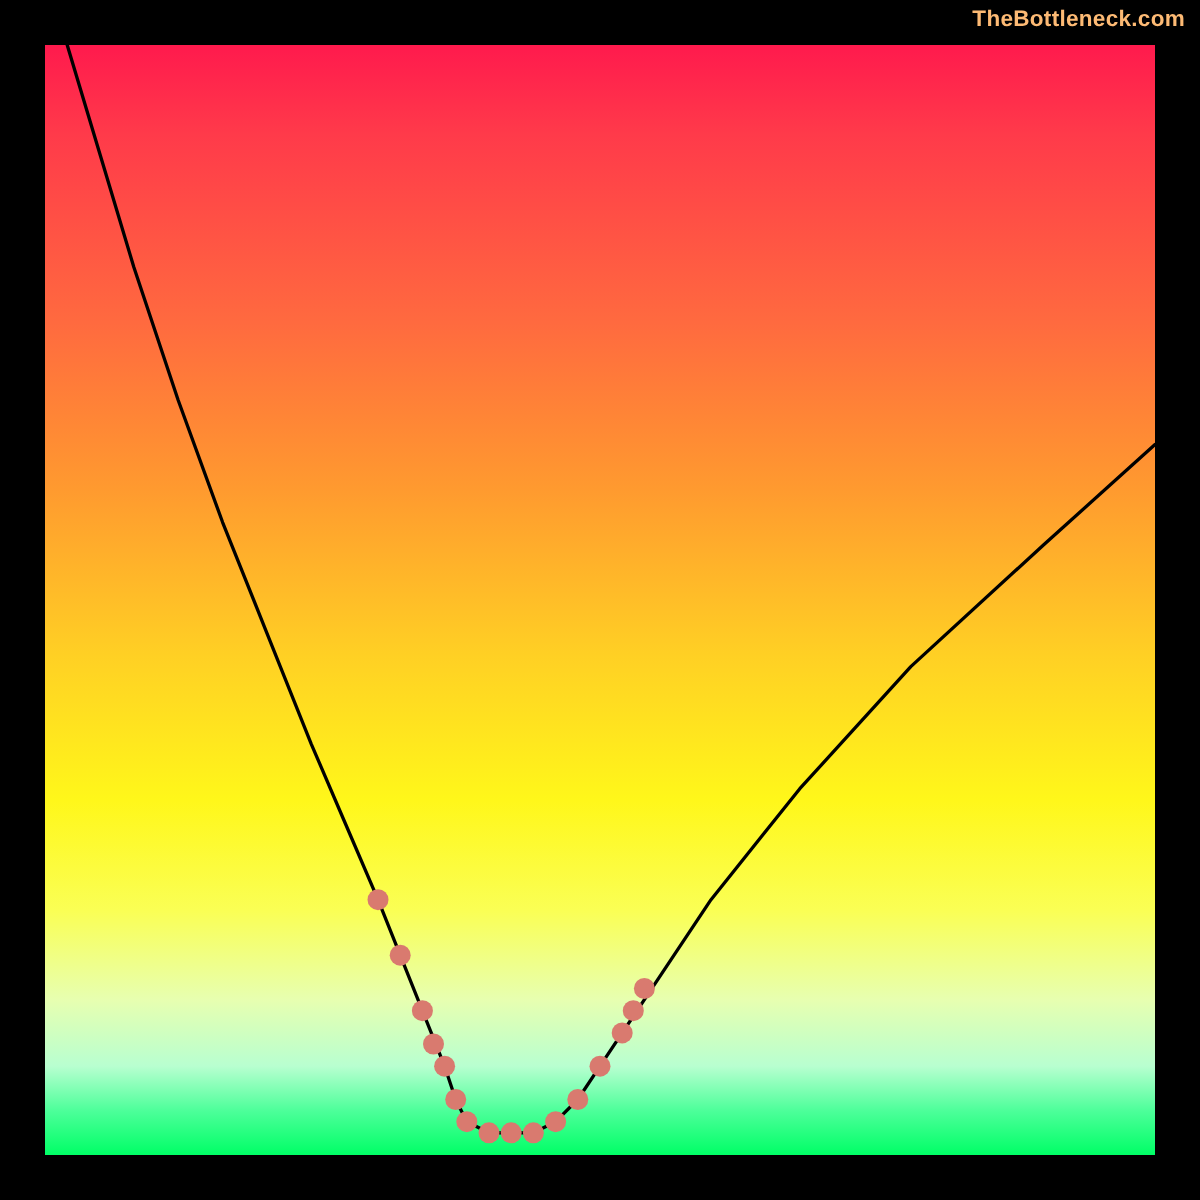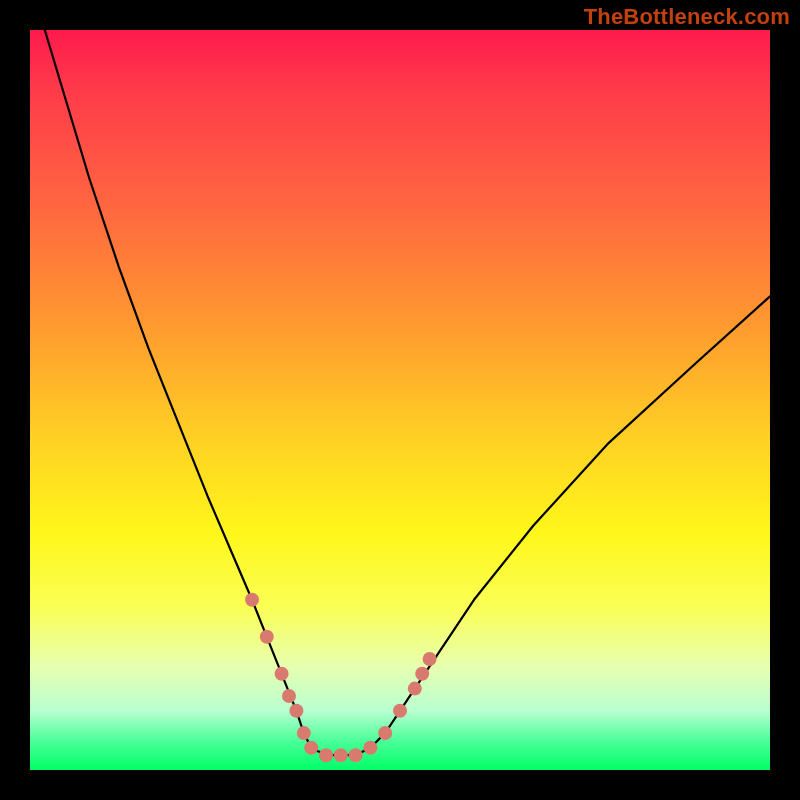--- a/index.html
+++ b/index.html
@@ -28,22 +28,22 @@
       #e7ffb0 86%,
       #b8ffd0 92%,
       #4dff9a 96%,
       #00ff66 100%
     );
   }
   .watermark {
     position: absolute;
     top: 4px;
     right: 10px;
-    color: #c2410c;
-    font-size: 22px;
+    color: #fdba74;
+    font-size: 15px;
     font-weight: 600;
     letter-spacing: 0.2px;
     z-index: 10;
   }
   svg.plot {
     position: absolute;
     left: 0;
     top: 0;
     width: 740px;
     height: 740px;

